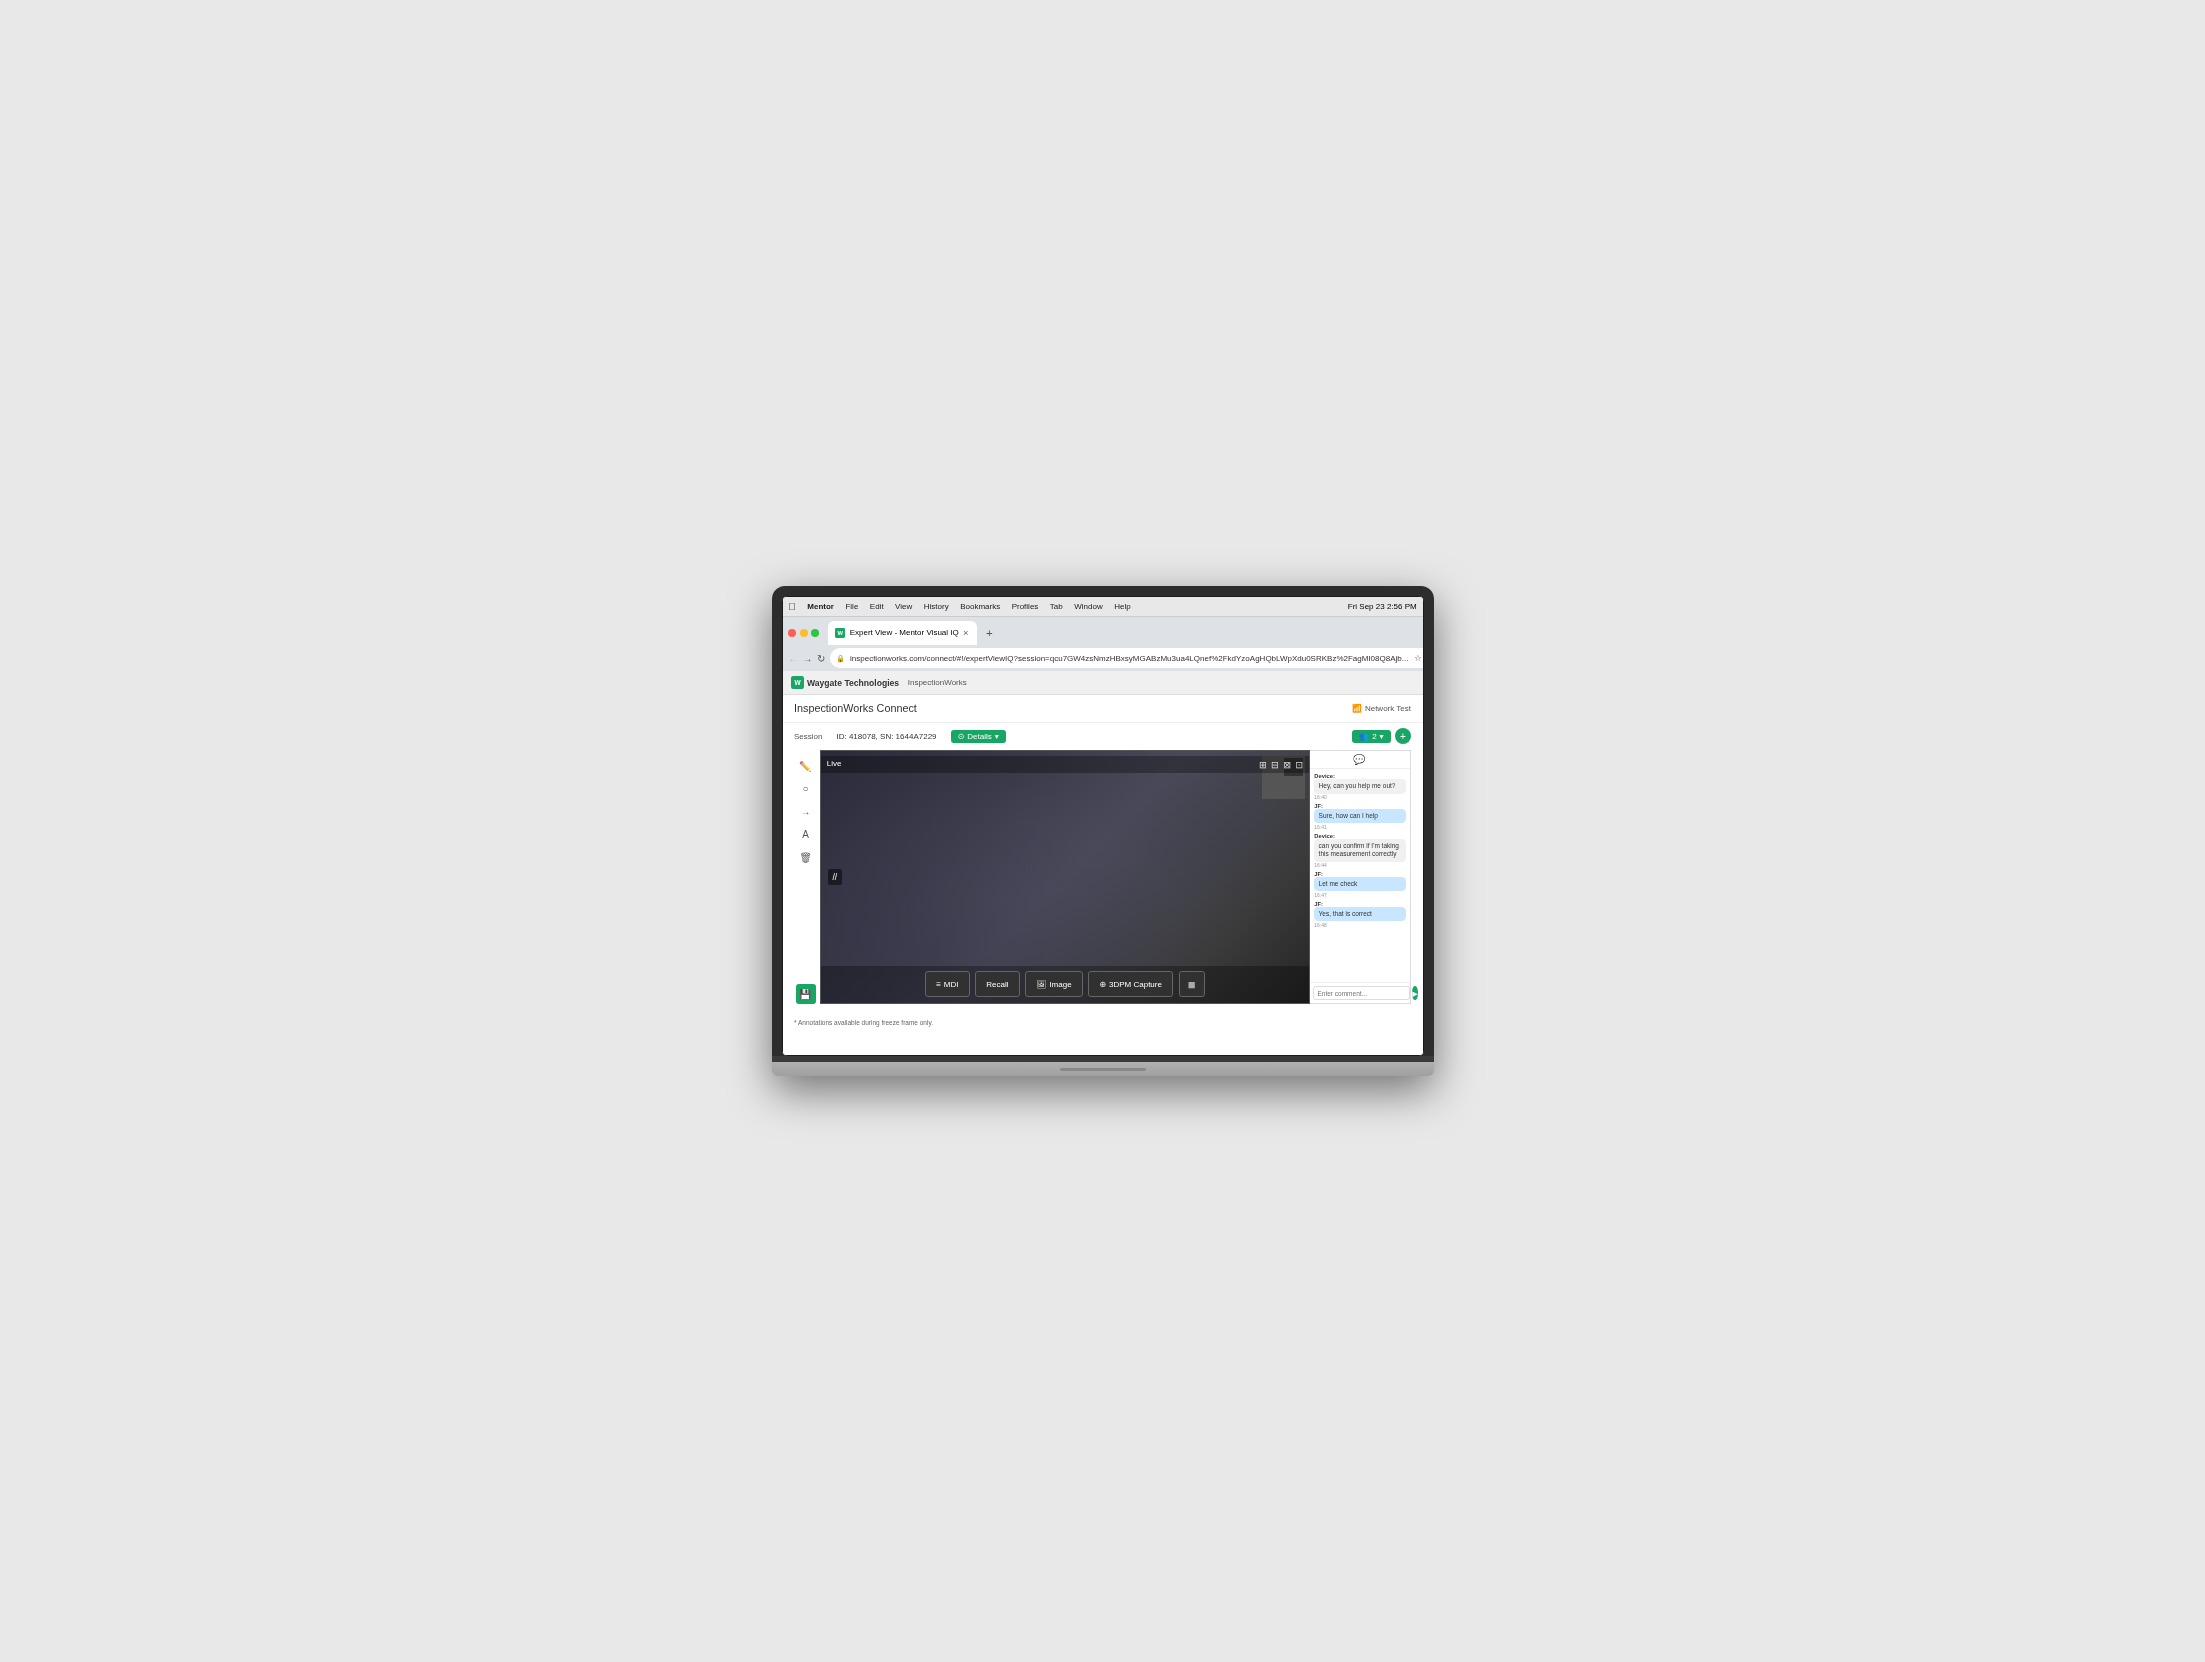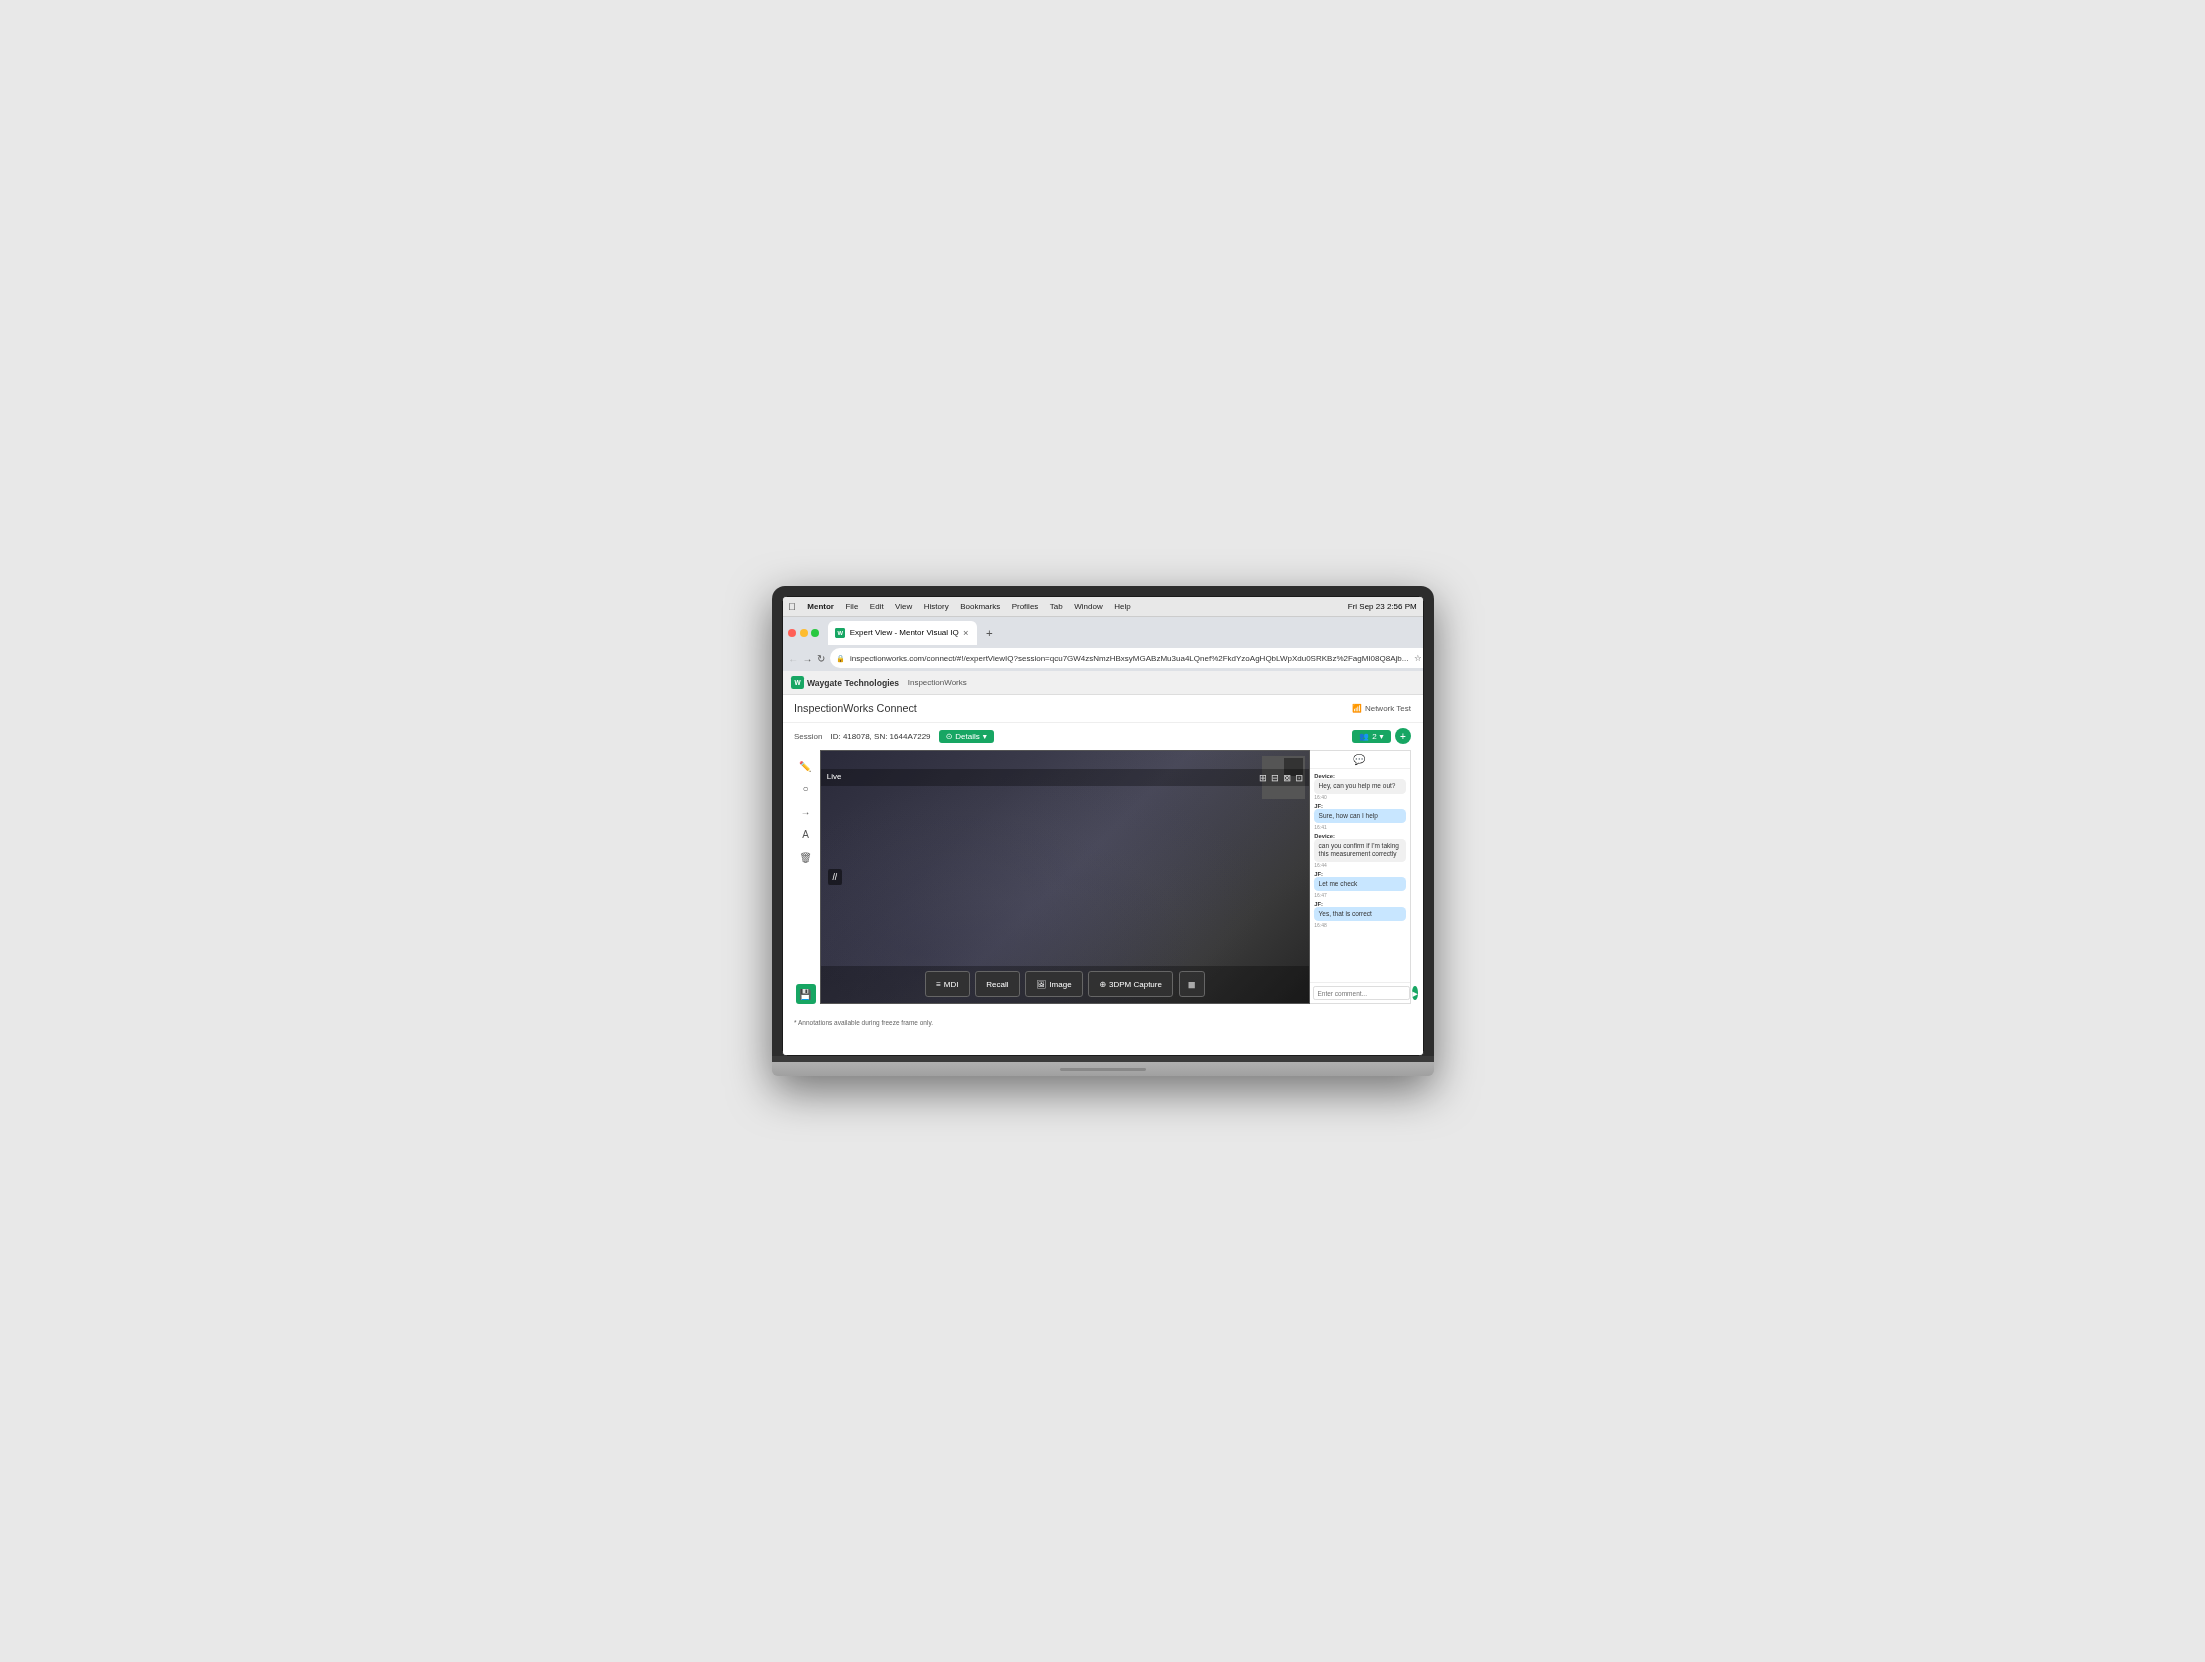--- a/index.html
+++ b/index.html
@@ -189,21 +189,21 @@
       cursor: pointer;
       font-size: 8px;
       color: #555;
       display: flex; align-items: center; gap: 2.9px;
     }
 
     .session-bar {
       padding: 5.8px 11.5px;
       display: flex;
       align-items: center;
-      gap: 8px;
+      gap: 14px;
     }
     .session-label { font-size: 8px; color: #555; }
     .session-id { font-size: 8px; color: #333; font-weight: 400; }
     .details-btn {
       background: #17a663;
       color: white;
       border: none;
       border-radius: 2.9px;
       padding: 2.2px 7.2px;
       font-size: 8px;
@@ -276,21 +276,21 @@
     .video-container {
       flex: 1;
       position: relative;
       background: #3a3a3a;
       border: 0.7px solid #555;
       min-height: 252px;
     }
 
     .video-topbar {
       position: absolute;
-      top: 18px; left: 0; right: 0;
+      top: 5px; left: 0; right: 0;
       display: flex;
       padding: 2.9px 5.8px;
       background: rgba(0,0,0,0.3);
       z-index: 2;
     }
     .live-badge {
       background: transparent;
       color: white;
       font-size: 8px;
       font-weight: 500;

